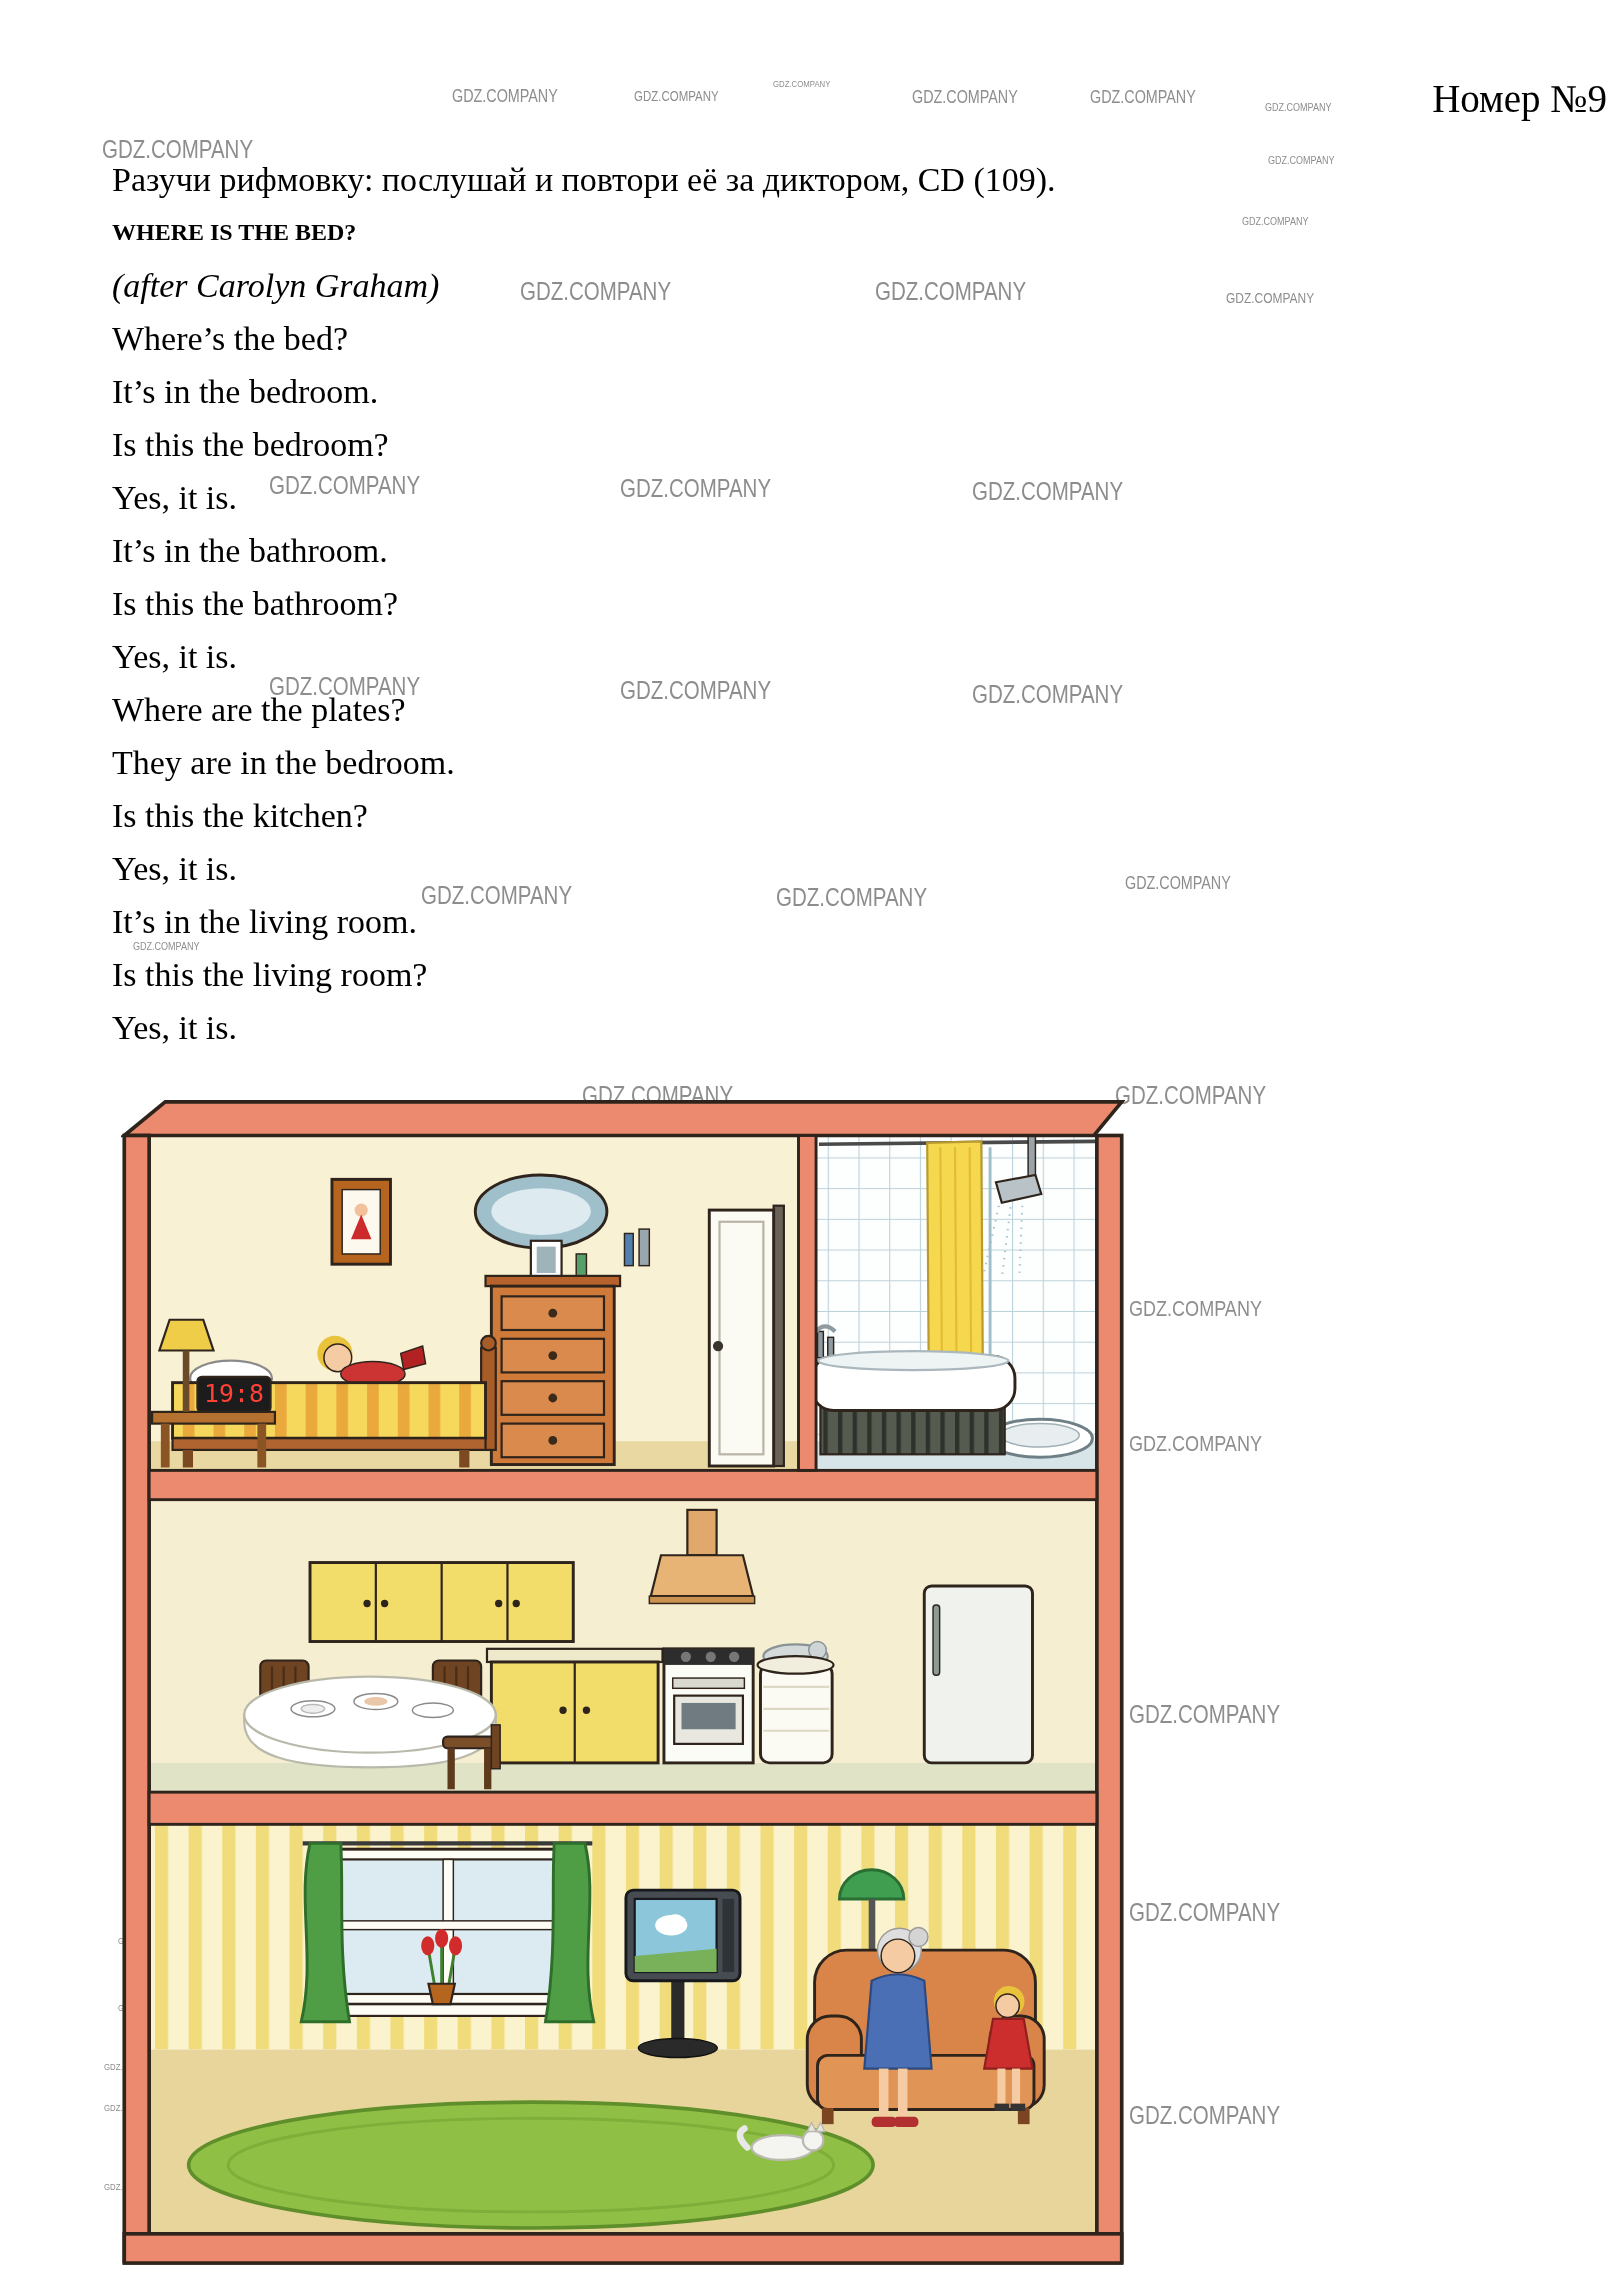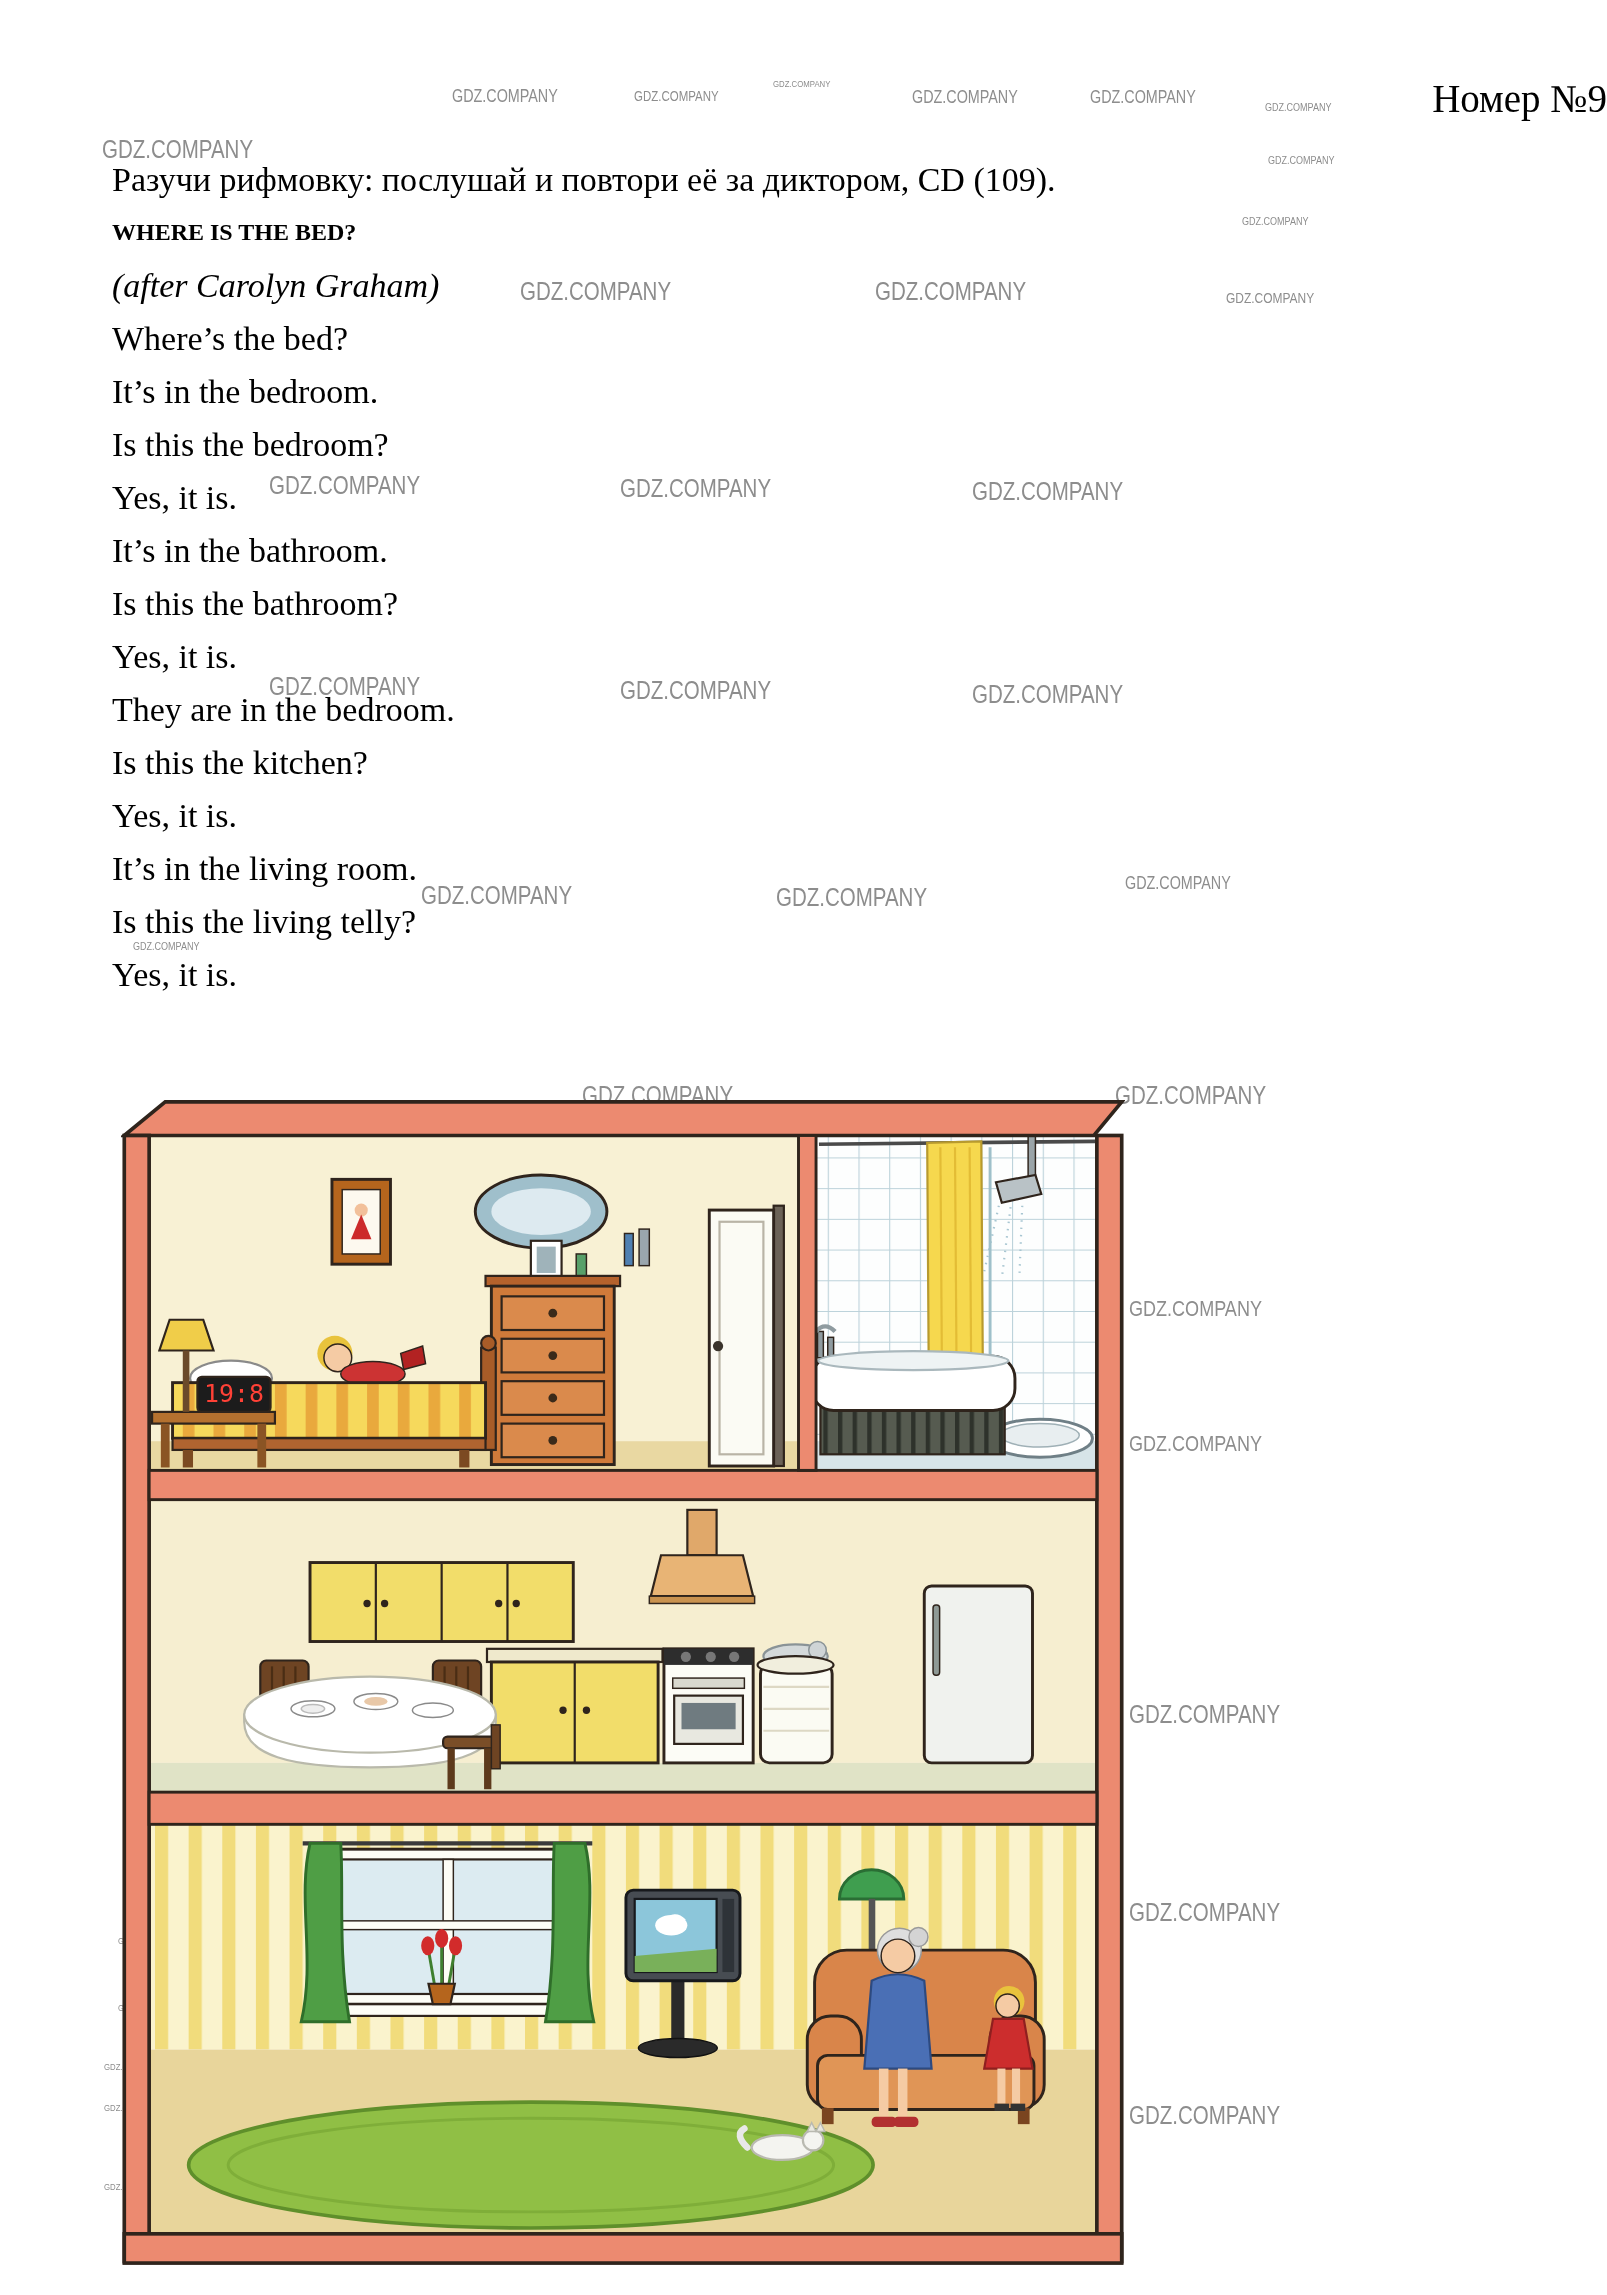--- a/index.html
+++ b/index.html
@@ -91,25 +91,26 @@
     <p class="heading">WHERE IS THE BED?</p>
     <p class="attribution">(after Carolyn Graham)</p>
     <div class="poem">
       <p>Where’s the bed?</p>
       <p>It’s in the bedroom.</p>
       <p>Is this the bedroom?</p>
       <p>Yes, it is.</p>
       <p>It’s in the bathroom.</p>
       <p>Is this the bathroom?</p>
       <p>Yes, it is.</p>
+      <p>Where are the plates?</p>
       <p>They are in the bedroom.</p>
       <p>Is this the kitchen?</p>
       <p>Yes, it is.</p>
       <p>It’s in the living room.</p>
-      <p>Is this the living telly?</p>
+      <p>Is this the living room?</p>
       <p>Yes, it is.</p>
     </div>
   </div>
 
   <svg class="house" viewBox="0 0 1372 1600">
     <defs>
       <pattern id="tiles" width="42" height="42" patternUnits="userSpaceOnUse">
         <rect width="42" height="42" fill="#fdfefe"></rect>
         <path d="M42,0 H0 V42" fill="none" stroke="#bcd2da" stroke-width="3"></path>
       </pattern>

